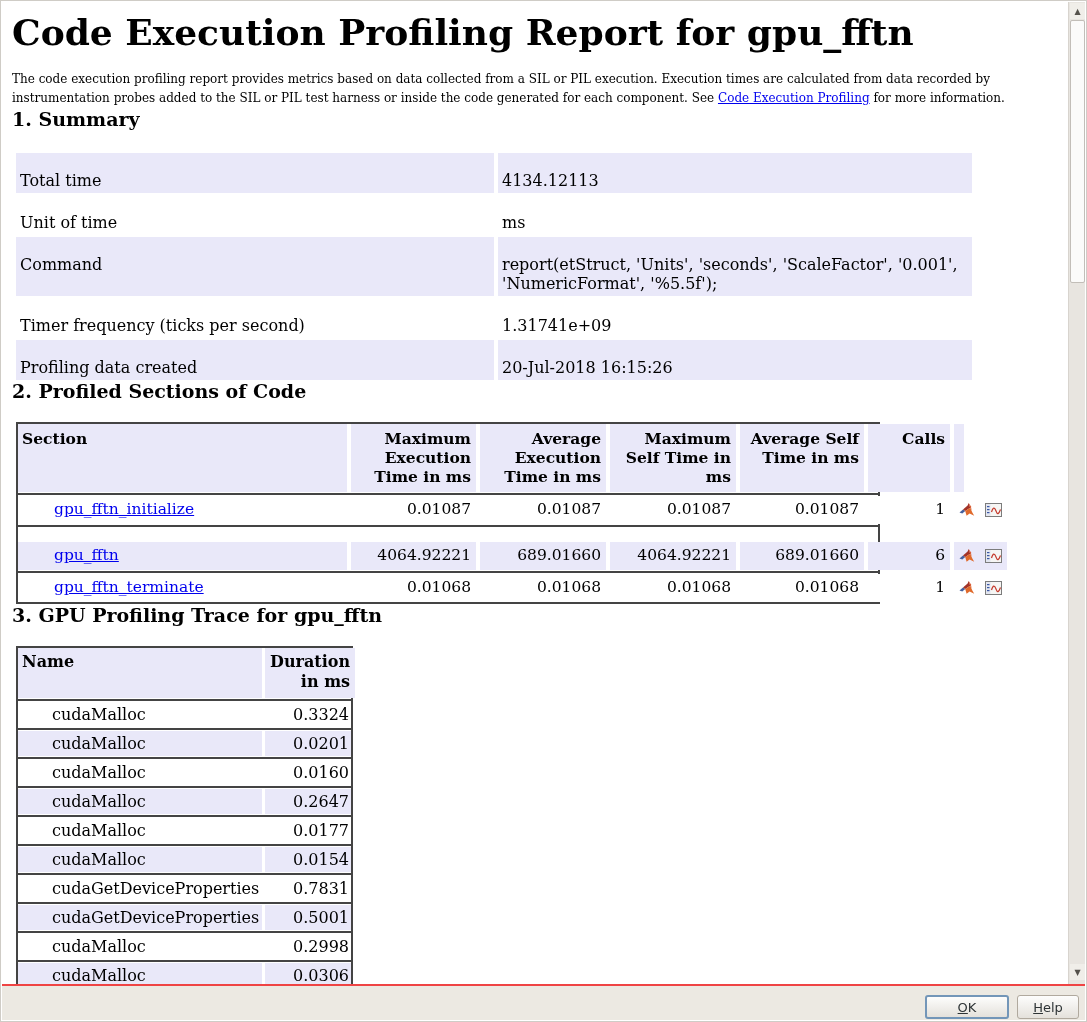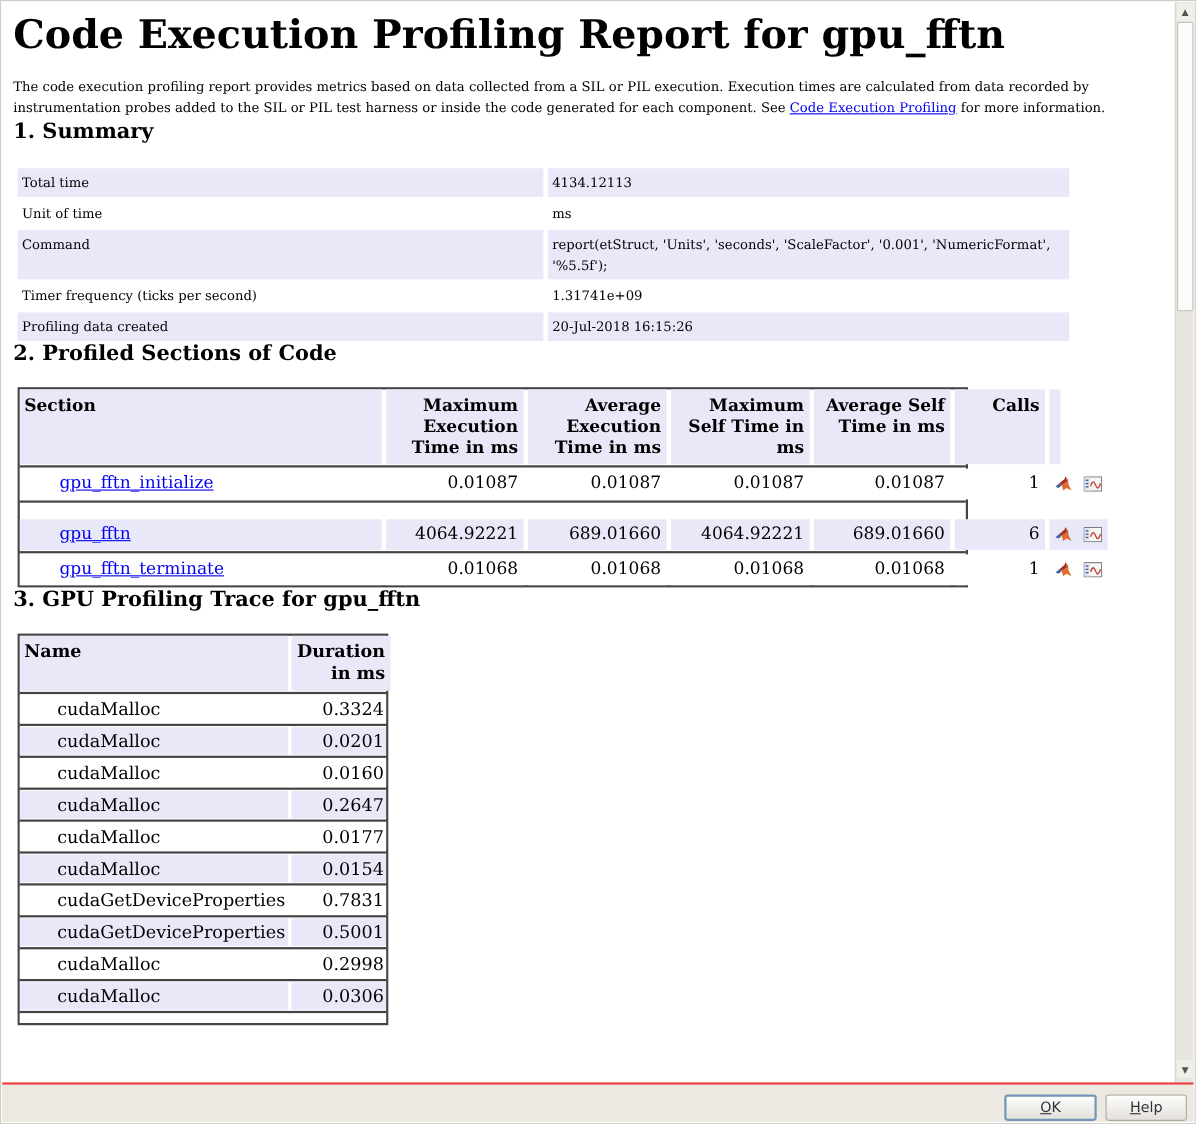--- a/index.html
+++ b/index.html
@@ -19,21 +19,21 @@
   .intro a { color:#0000EE; text-decoration:underline; cursor:pointer; }
 
   h2.sect { font-size:19px; line-height:22px; margin:0; font-weight:bold; color:#000; }
   .mt-summary   { margin-top:22px; }
   .mt-profiled  { margin-top:24px; }
   .mt-trace     { margin-top:26px; }
 
   
   .summary-table { margin:23px 0 0 4px; width:956px; display:flex; flex-direction:column; row-gap:2px; }
   .srow { display:grid; grid-template-columns:478px 1fr; column-gap:4px; }
-  .srow .cell { padding:4px 8px 3px 4px; font-size:12px; line-height:19px; background:#fff; }
+  .srow .cell { padding:18px 8px 3px 4px; font-size:16px; line-height:19px; background:#fff; }
   .srow.alt .cell { background:#E9E8F9; }
   .srow .cell.val { padding-left:4px; }
 
   
   .ptable { margin:20px 0 0 4px; width:864px; border:2px solid #444; background:#fff; }
   .prow { display:grid; grid-template-columns:329px 125px 126px 126px 124px 82px 1fr; column-gap:4px; }
   .prow .hcell { background:#E9E8F9; font-weight:bold; font-size:15.5px; line-height:19px;
                  text-align:right; padding:5px 5px 6px 5px; min-height:64px; }
   .prow .hcell.first { text-align:left; padding-left:4px; }
   .prow .pcell { background:#fff; font-size:15.5px; line-height:19px; padding:4px 5px 5px;
@@ -69,21 +69,21 @@
             background:#FBFBFA; border:1px solid #C2BEB8; border-radius:2px; cursor:pointer; }
 
   
   .panel { position:absolute; left:1px; right:1px; bottom:1px; height:36px; background:#ECE9E2;
            border-top:2px solid #ef4444; display:flex; justify-content:flex-end; align-items:flex-start;
            gap:8px; padding:9px 6px 0 0; }
   .btn { height:24px; border-radius:3px; background:linear-gradient(#FDFDFC,#E4E1DB);
          font-family:"DejaVu Sans", sans-serif; font-size:13px; color:#2E3436;
          display:flex; align-items:center; justify-content:center; cursor:pointer; }
   .btn.ok { width:84px; border:2px solid #7396B8; }
-  .btn.help { width:74px; border:1px solid #B0A99E;justify-content:center; }
+  .btn.help { width:62px; border:1px solid #B0A99E;justify-content:center; }
   .mnemonic { text-decoration:underline; }
 
   
   .icon16 { width:16px; height:16px; display:inline-block; cursor:pointer; }
   .icon-chart { width:17px; height:14px; display:inline-block; cursor:pointer; }
 </style>
 </head>
 <body>
 
 <div class="window">

